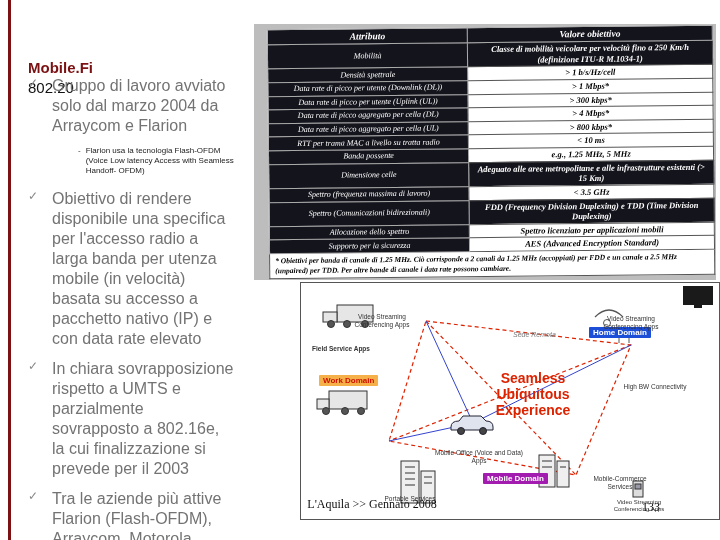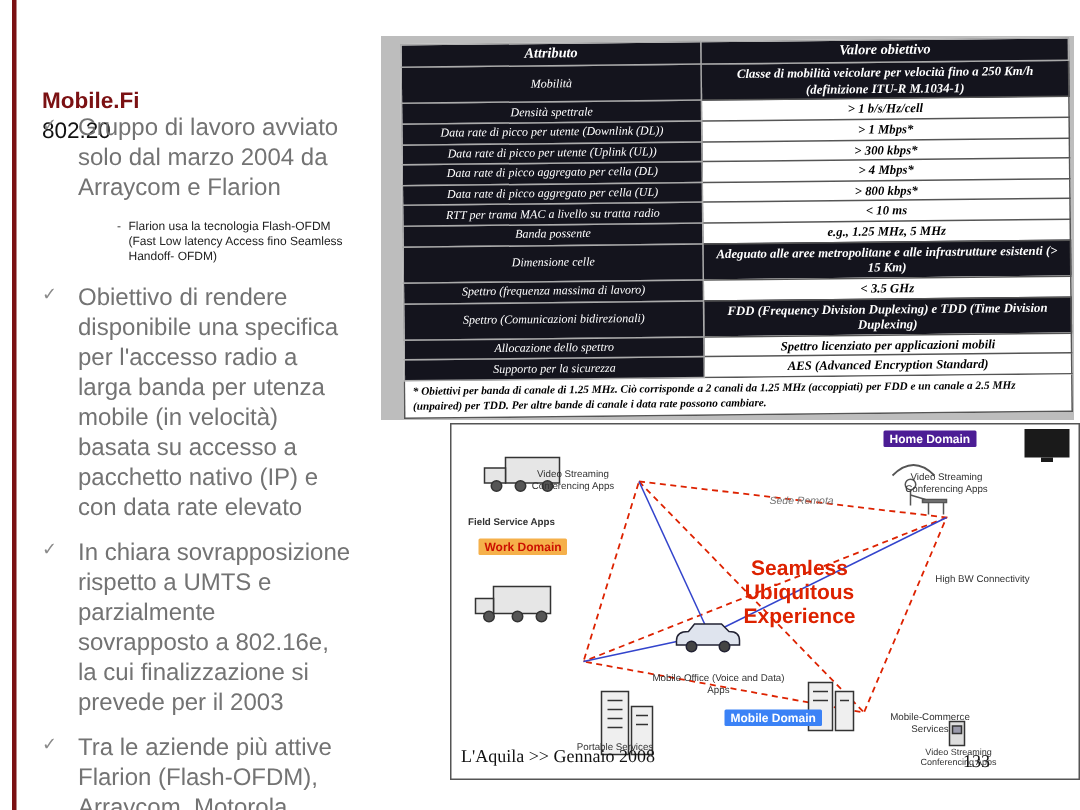--- a/index.html
+++ b/index.html
@@ -33,23 +33,23 @@
   td.attr { background:#14141d; color:#fff; font-size:8px; padding:1px 5px; border:1px solid #aaa; }
   td.val  { background:#fff; color:#000; font-size:8.5px; font-weight:bold; padding:1px 4px; border:1px solid #555; }
   td.val.dark { background:#14141d; color:#fff; }
   .footnote { font-size:7.5px; font-weight:bold; line-height:1.3; color:#000;
               background:#fff; border:1px solid #555; border-top:none; padding:2px 5px; }
 
   .diagram { position:absolute; left:300px; top:282px; width:418px; height:236px;
              background:#fff; border:1px solid #555; }
   .dlabel { position:absolute; font-size:6.5px; color:#333; text-align:center; line-height:1.2; }
   .domain-box { position:absolute; font-size:8px; font-weight:bold; padding:1px 4px; border-radius:1px; }
-  .home-box { background:#4c1d95; color:#fff; }
+  .home-box { background:#1d4ed8; color:#fff;margin-top:40px; }
   .work-box { background:#f5b04a; color:#cc1100; }
-  .mobile-box { background:#3b82f6; color:#fff; }
+  .mobile-box { background:#a21caf; color:#fff; }
   .seamless { position:absolute; font-size:14px; font-weight:bold; color:#dd2200;
               text-align:center; line-height:1.15; width:120px;margin-top:19px; }
   .gray-note { position:absolute; font-size:7px; color:#777; font-style:italic; }
 
   .footer { position:absolute; left:262px; top:497px; width:220px; text-align:center;
             font-family:"Liberation Serif", serif; font-size:12px; color:#111; line-height:1.25; }
   .page-number { position:absolute; left:642px; top:500px; font-family:"Liberation Serif", serif;
                  font-size:12px; color:#111; }
 </style>
 </head>
@@ -63,21 +63,21 @@
     <div class="title2">802.20</div>
   </div>
 
   <div class="bullets">
     <div class="bullet">
       <span class="check">✓</span>
       <span class="btext">Gruppo di lavoro avviato solo dal marzo 2004 da Arraycom e Flarion</span>
     </div>
     <div class="sub">
       <span class="dash">-</span>
-      <span class="subtext">Flarion usa la tecnologia Flash-OFDM (Fast Low latency Access fino Seamless Handoff- OFDM)</span>
+      <span class="subtext">Flarion usa la tecnologia Flash-OFDM (Voice Low latency Access with Seamless Handoff- OFDM)</span>
     </div>
     <div class="bullet">
       <span class="check">✓</span>
       <span class="btext">Obiettivo di rendere disponibile una specifica per l'accesso radio a larga banda per utenza mobile (in velocità) basata su accesso a pacchetto nativo (IP) e con data rate elevato</span>
     </div>
     <div class="bullet">
       <span class="check">✓</span>
       <span class="btext">In chiara sovrapposizione rispetto a UMTS e parzialmente sovrapposto a 802.16e, la cui finalizzazione si prevede per il 2003</span>
     </div>
     <div class="bullet">
@@ -230,21 +230,21 @@
       <g transform="translate(332,198)" stroke="#333" fill="#ddd">
         <rect x="0" y="0" width="10" height="16"></rect>
         <rect x="2" y="3" width="6" height="5" fill="#99a"></rect>
       </g>
     </svg>
 
     <div class="domain-box home-box" style="left:288px; top:4px;">Home Domain</div>
     <div class="dlabel" style="left:44px; top:30px; width:74px;">Video Streaming Conferencing Apps</div>
     <div class="dlabel" style="left:290px; top:32px; width:80px;">Video Streaming Conferencing Apps</div>
     <div class="dlabel" style="left:8px; top:62px; width:64px; font-weight:bold;">Field Service Apps</div>
-    <div class="domain-box work-box" style="left:18px; top:76px;text-align:center;">Work Domain</div>
+    <div class="domain-box work-box" style="left:18px; top:92px;text-align:center;">Work Domain</div>
     <div class="gray-note" style="left:212px; top:48px;">Sede Remota</div>
     <div class="seamless" style="left:172px; top:68px;">Seamless Ubiquitous Experience</div>
     <div class="dlabel" style="left:318px; top:100px; width:72px;">High BW Connectivity</div>
     <div class="dlabel" style="left:132px; top:166px; width:92px;">Mobile Office (Voice and Data) Apps</div>
     <div class="domain-box mobile-box" style="left:182px; top:190px;">Mobile Domain</div>
     <div class="dlabel" style="left:282px; top:192px; width:74px;">Mobile-Commerce Services</div>
     <div class="dlabel" style="left:78px; top:212px; width:62px;">Portable Services</div>
     <div class="dlabel" style="left:298px; top:216px; width:80px; font-size:6px;">Video Streaming Conferencing Apps</div>
   </div>
 

